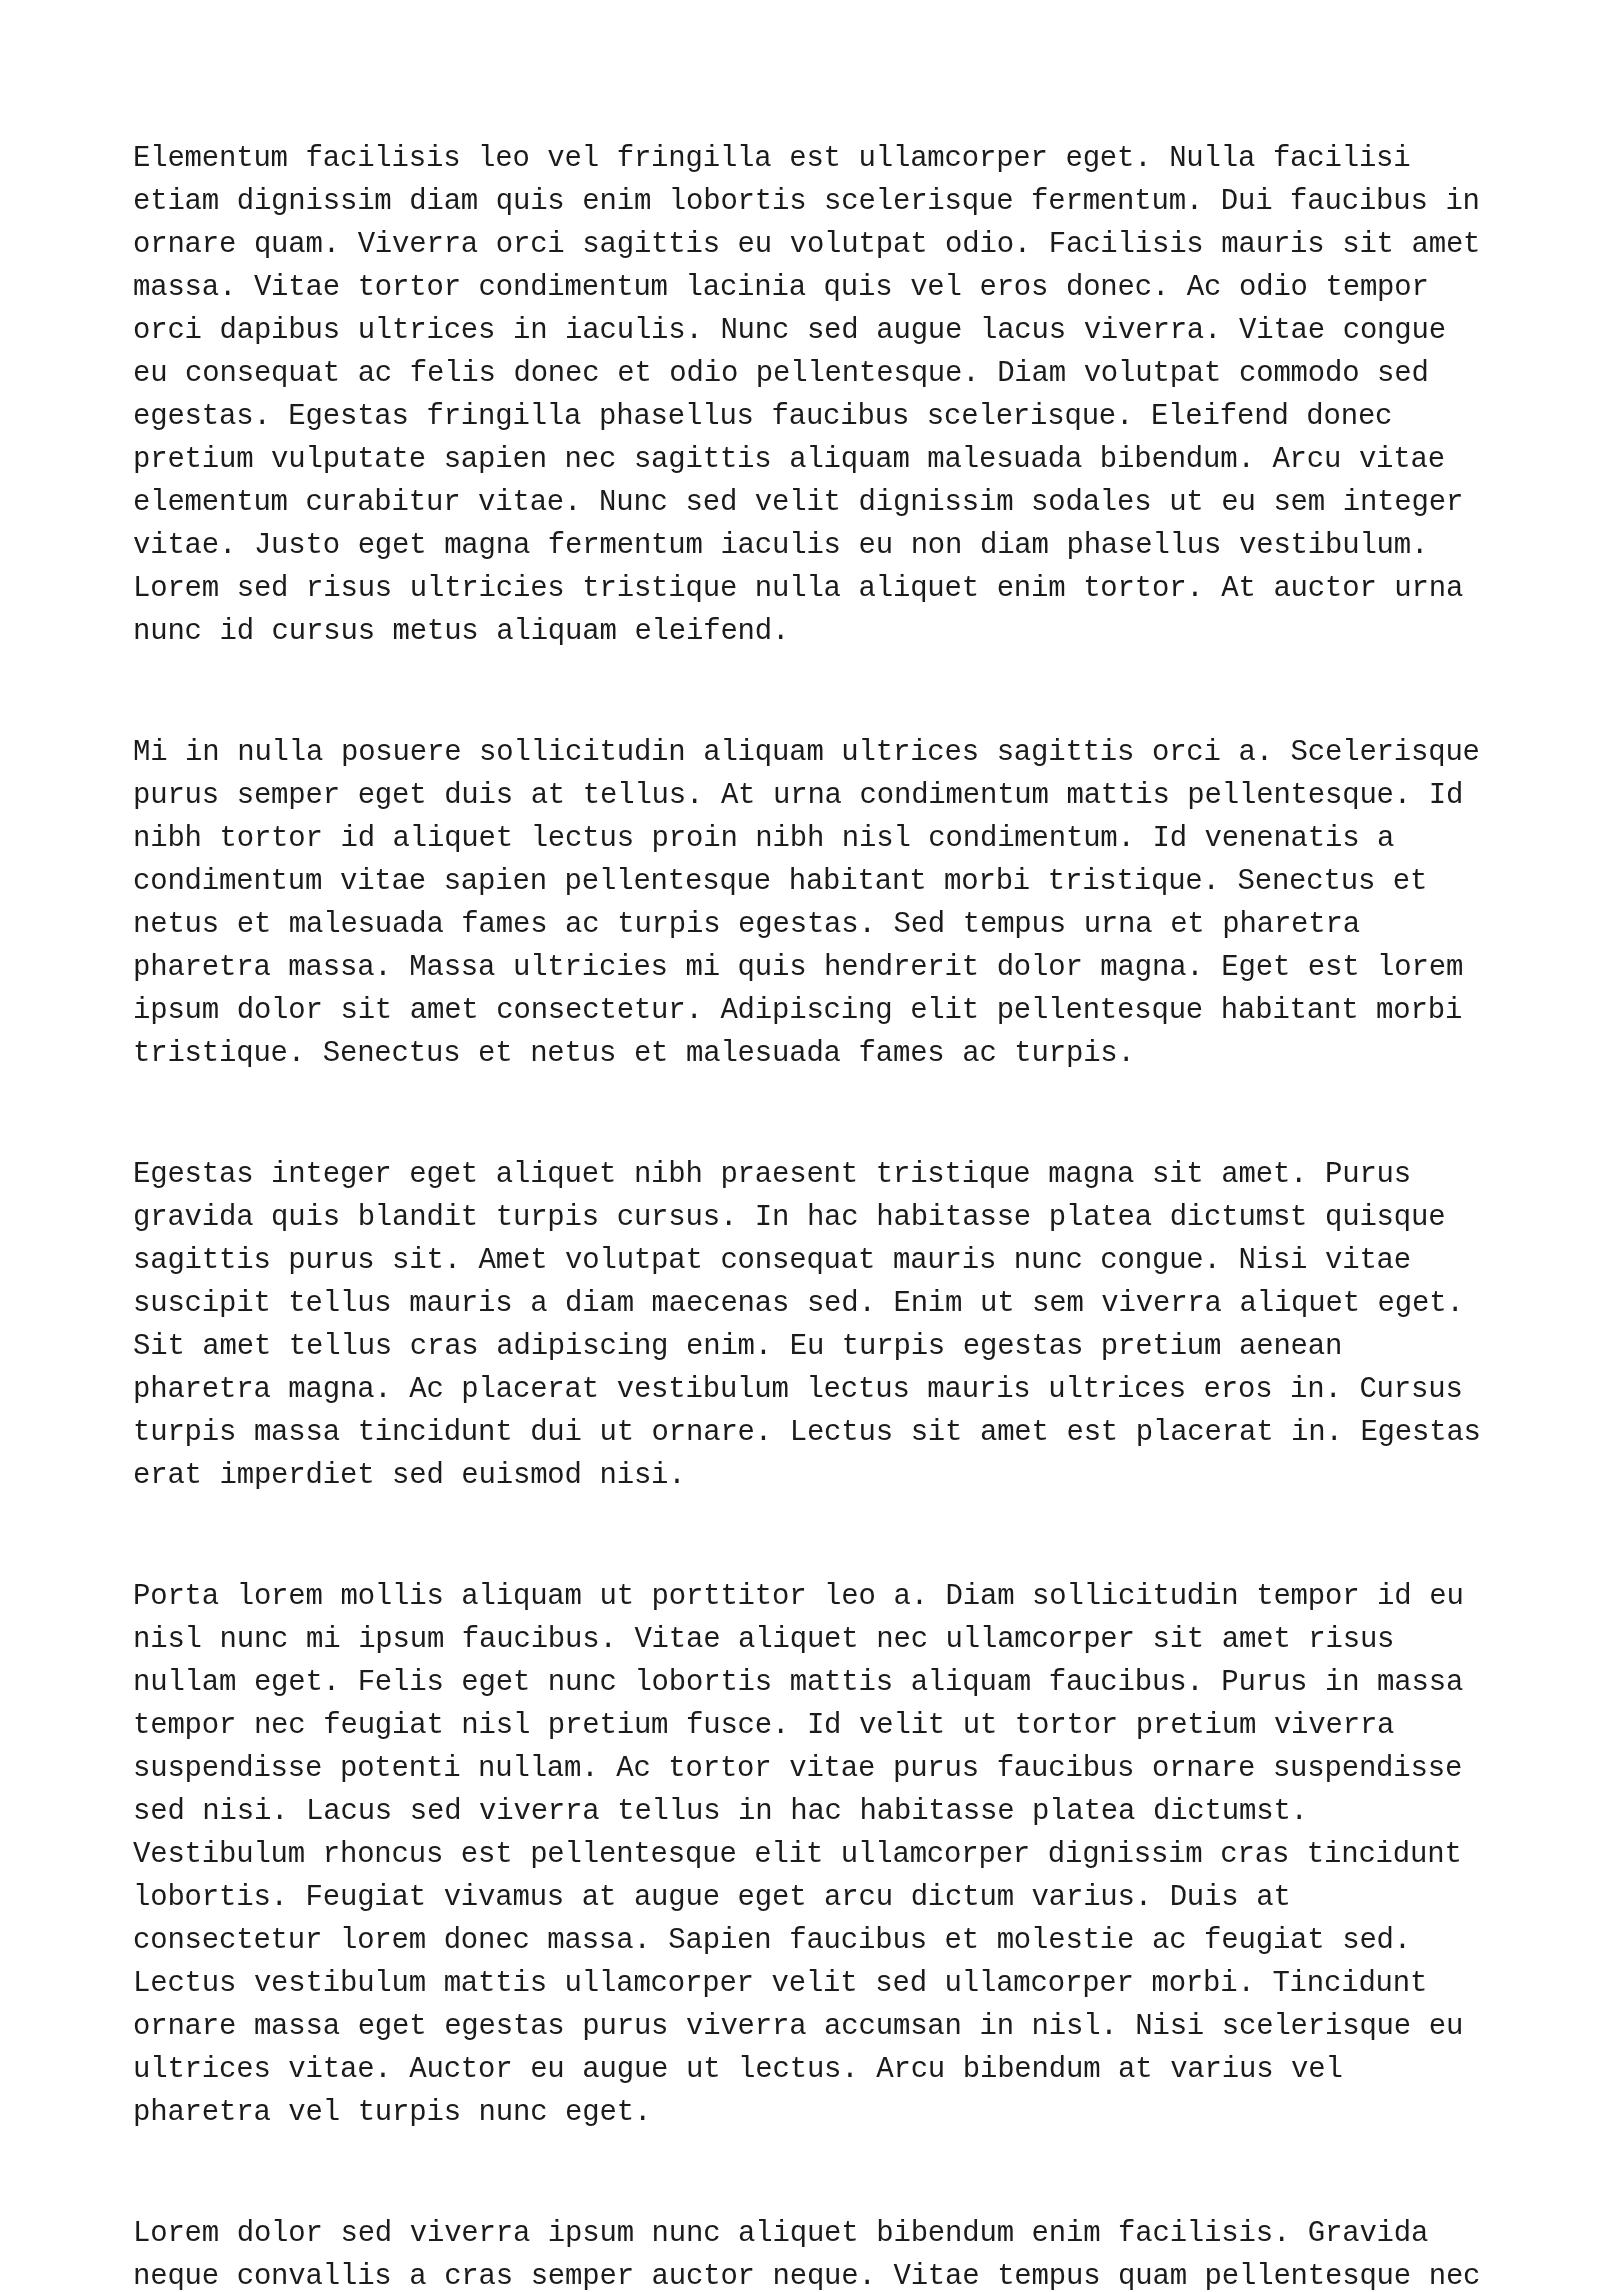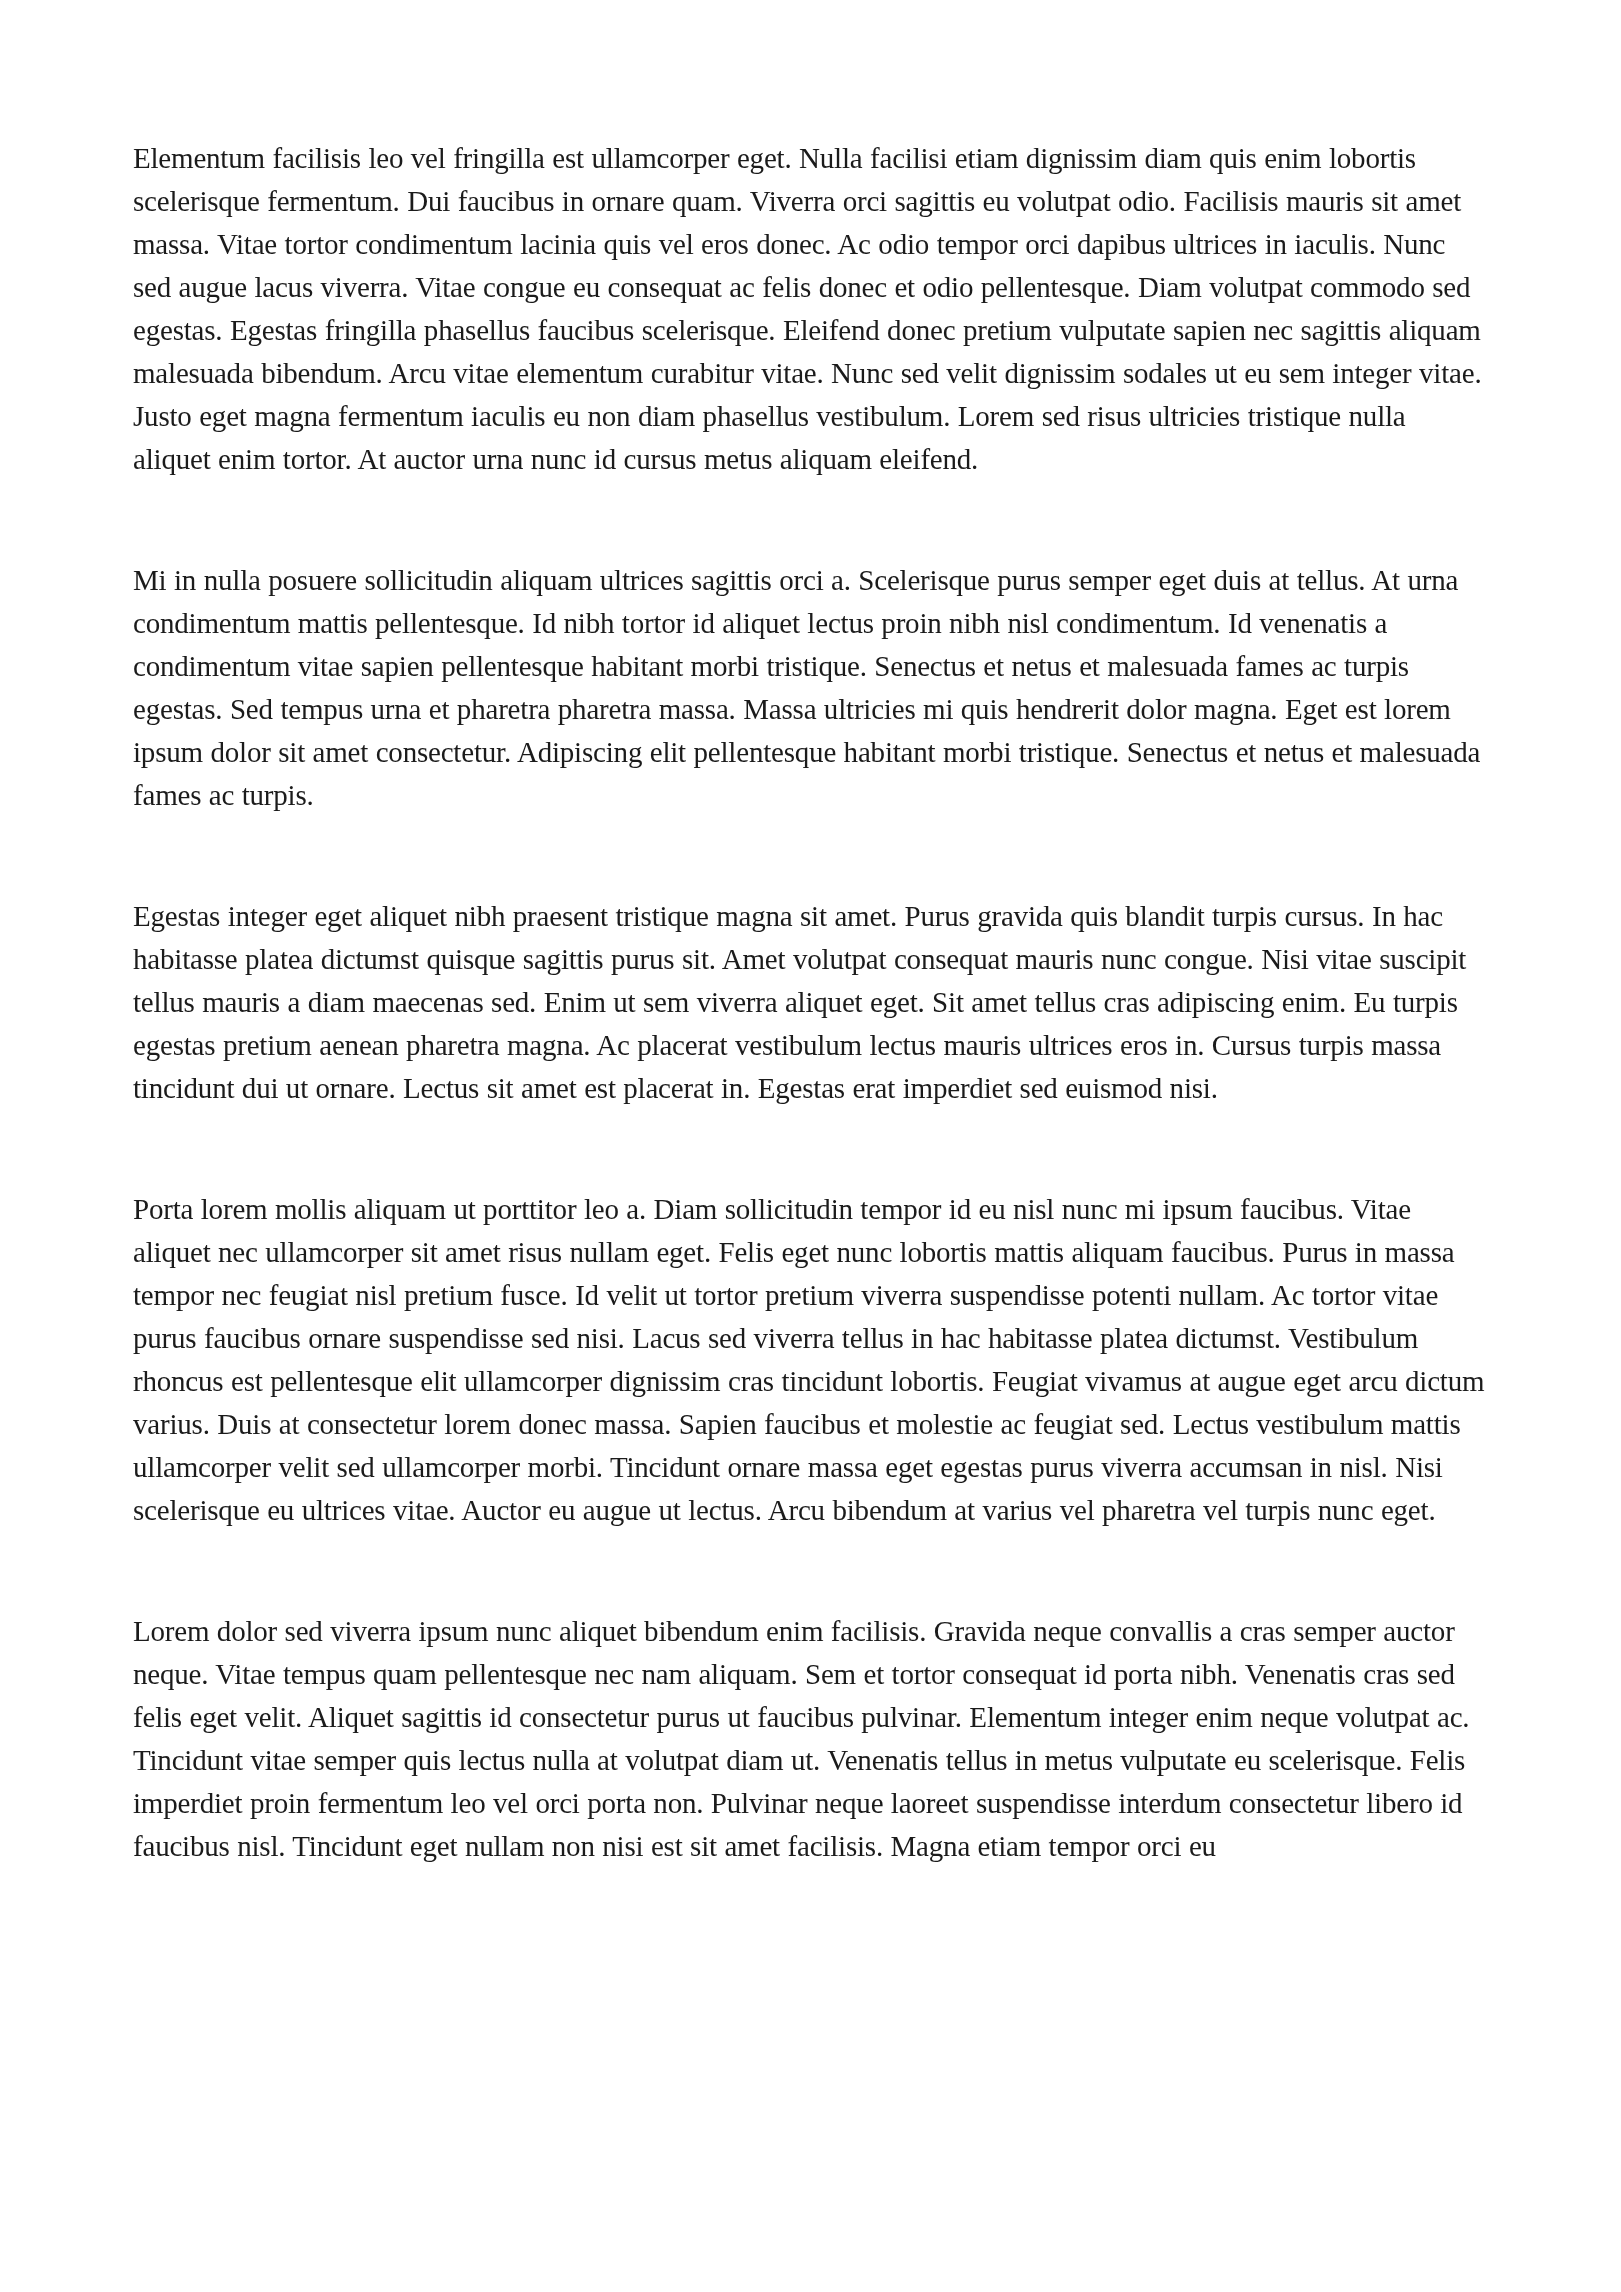--- a/index.html
+++ b/index.html
@@ -11,21 +11,21 @@
     width: 1621px;
     height: 2293px;
     overflow: hidden;
   }
   .page {
     box-sizing: border-box;
     width: 1621px;
     height: 1781px;
     background: #ffffff;
     padding: 137px 131px 89px 133px;
-    font-family: Liberation Serif, serif;
+    font-family: Liberation Mono, monospace;
     color: #1b1b1b;
   }
   .page p {
     margin: 0 0 78px 0;
     font-size: 29px;
     line-height: 43px;
     letter-spacing: -0.2px;
     text-align: left;
     word-spacing: 0.5px;
   }

